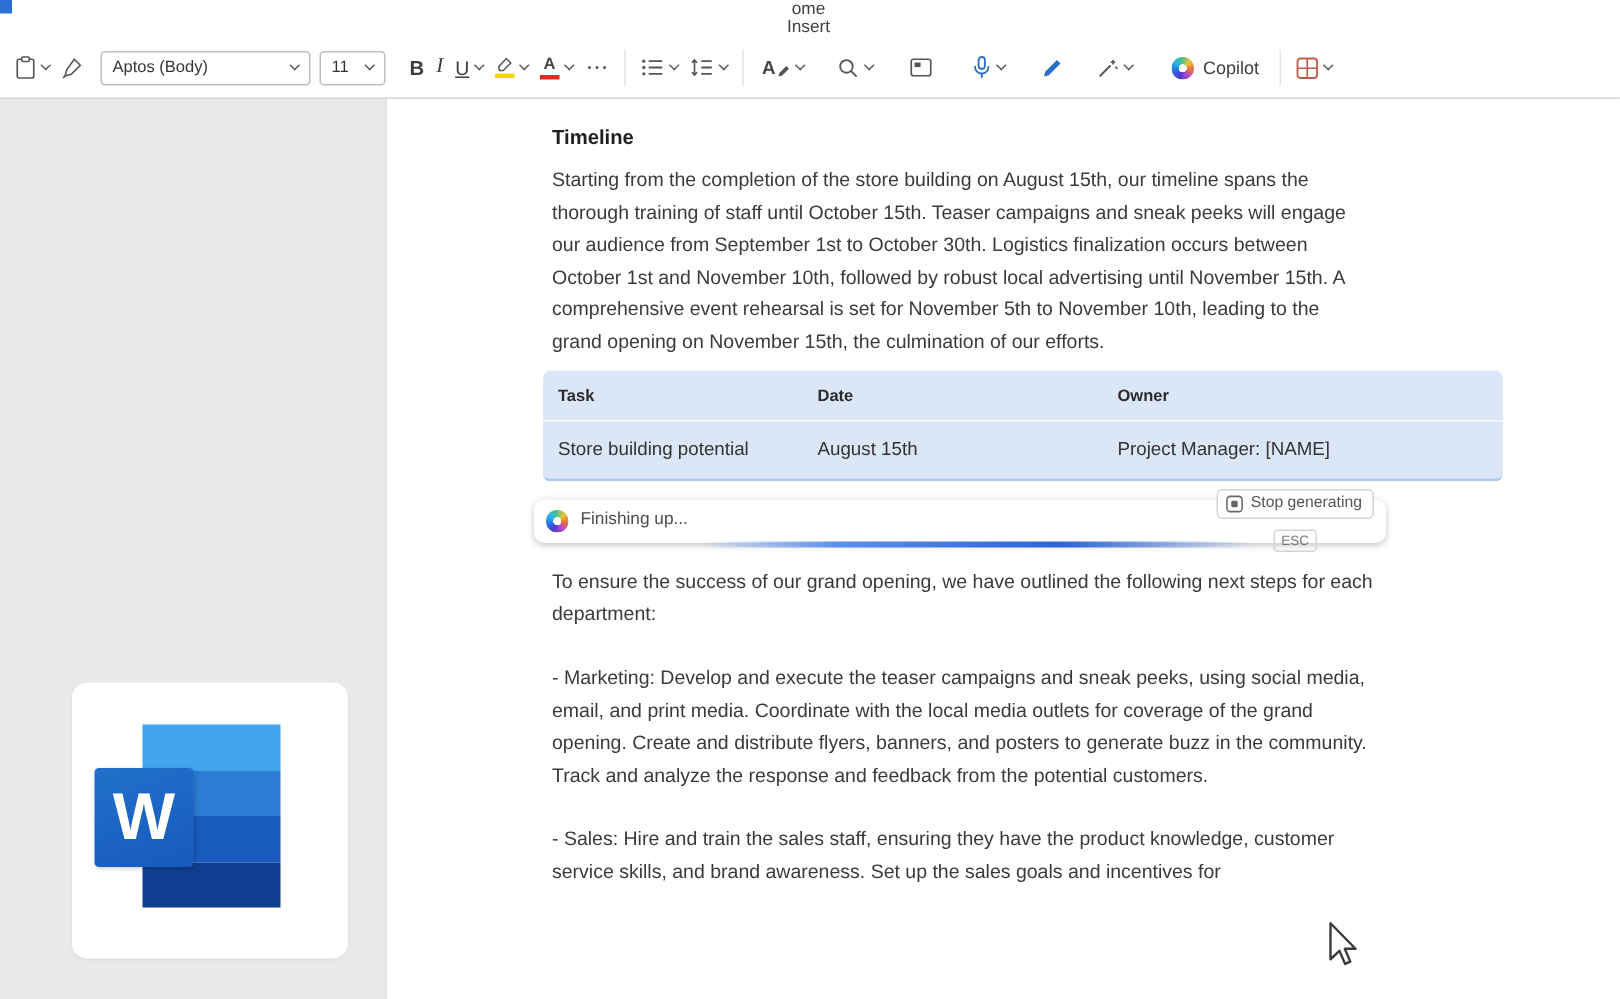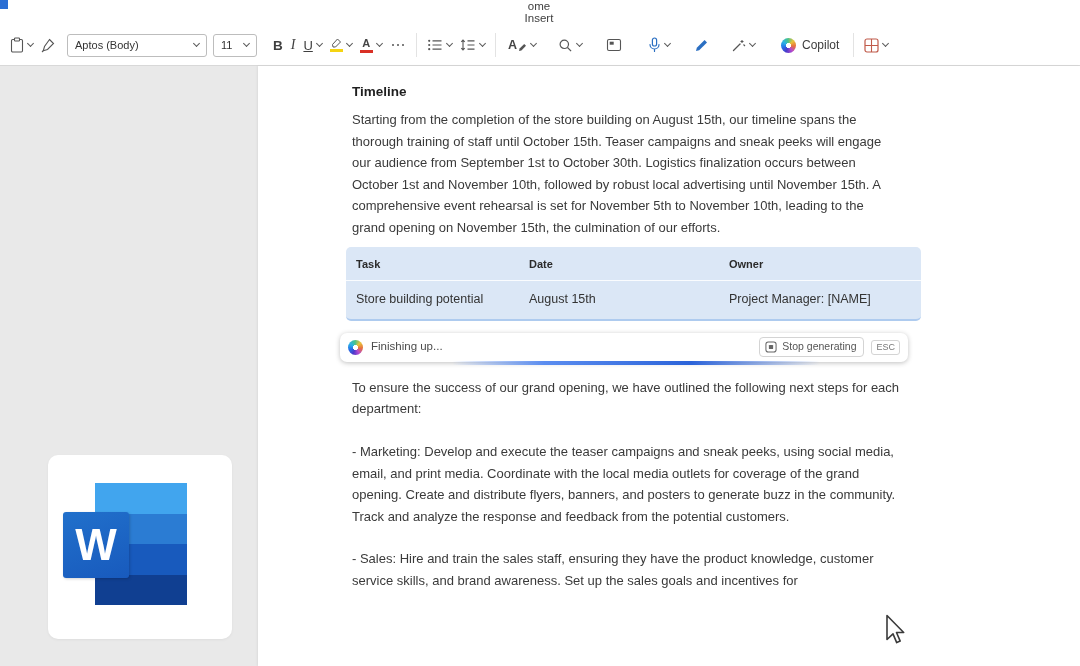--- a/index.html
+++ b/index.html
@@ -29,36 +29,36 @@
   .dots { display:flex; gap:2.5px; align-items:center; padding:0 2px; }
   .dots i { width:2.4px; height:2.4px; border-radius:50%; background:#555; }
   .copilot-logo { width:15px; height:15px; border-radius:50%; flex:0 0 auto;
     background: radial-gradient(circle, #ffffff 0 2.6px, rgba(255,255,255,0) 2.8px),
                 conic-gradient(from 200deg, #4c39c9, #2670e8, #2bb3e6, #47c28b, #e8c33a, #e8703f, #b44ad0, #4c39c9); }
   .copilot-btn { display:flex; align-items:center; gap:6px; font-size:12px; color:#3d3d3d; }
 
   
   .canvas { position:absolute; left:0; top:66px; width:1080px; height:600px; background:#e9e9e9; }
   .page { position:absolute; left:258px; top:0; width:822px; height:600px; background:#fff; box-shadow:-1px 0 2px rgba(0,0,0,.06); }
-  .content { position:absolute; left:94px; top:0; width:548px; padding-top:19px; font-size:13px; line-height:21.6px; color:#3a3a3a; }
+  .content { position:absolute; left:110px; top:0; width:548px; padding-top:19px; font-size:13px; line-height:21.6px; color:#3a3a3a; }
   .doc-heading { font-size:13.5px; font-weight:700; color:#1f1f1f; margin-bottom:10px; line-height:14px; }
   .para { margin-bottom:8px; }
   .para.gap { margin-bottom:21px; }
 
   
-  .doc-table { width:575px; margin-left:-6px; border-radius:5px; overflow:hidden; background:#dbe7f6; border-bottom:2px solid #aecbef; margin-top:6px; }
+  .doc-table { width:640px; margin-left:-6px; border-radius:5px; overflow:hidden; background:#dbe7f6; border-bottom:2px solid #aecbef; margin-top:6px; }
   .trow { display:grid; grid-template-columns:173px 200px 1fr; }
   .trow.head { border-bottom:1px solid rgba(255,255,255,.85); }
   .tcell { padding:8px 10px; font-size:12.5px; color:#333; }
   .trow.head .tcell { font-size:11px; font-weight:700; color:#2b2b2b; padding:7px 10px 5px; }
 
   
   .copilot-bar { position:relative; width:568px; margin:12px 0 15px -12px; height:29px; background:#fff; border-radius:7px; box-shadow:0 1px 5px rgba(0,0,0,.25); display:flex; align-items:center; padding:0 8px;justify-content:flex-end; }
   .cb-status { font-size:11.5px; color:#4c4c4c; margin-left:8px; }
-  .cb-right { margin-left:auto; display:flex; align-items:center; gap:7px; }
+  .cb-right { margin-left:auto; display:flex; align-items:center; gap:7px;flex-direction:column; }
   .stop-btn { border:1px solid #d4d4d4; border-radius:4px; height:20px; display:flex; align-items:center; gap:5px; padding:0 7px 0 5px; font-size:10.5px; color:#555; background:#fff; }
   .esc-badge { border:1px solid #d4d4d4; border-radius:3px; font-size:9px; color:#777; padding:2px 4px; line-height:1; }
   .shimmer { position:absolute; left:112px; bottom:-3px; width:368px; height:4px; border-radius:3px;
     background:linear-gradient(90deg, rgba(64,122,230,0), #5b8df0 25%, #2b63d9 65%, rgba(43,99,217,0)); }
 
   
   .word-card { position:absolute; left:48px; top:389px; width:184px; height:184px; background:#fff; border-radius:10px; box-shadow:0 1px 3px rgba(0,0,0,.05); }
   .w-bands { position:absolute; left:47px; top:28px; width:92px; height:122px; }
   .w-bands i { display:block; width:100%; height:30.5px; }
   .w-square { position:absolute; left:15px; top:57px; width:66px; height:66px; border-radius:3px;

